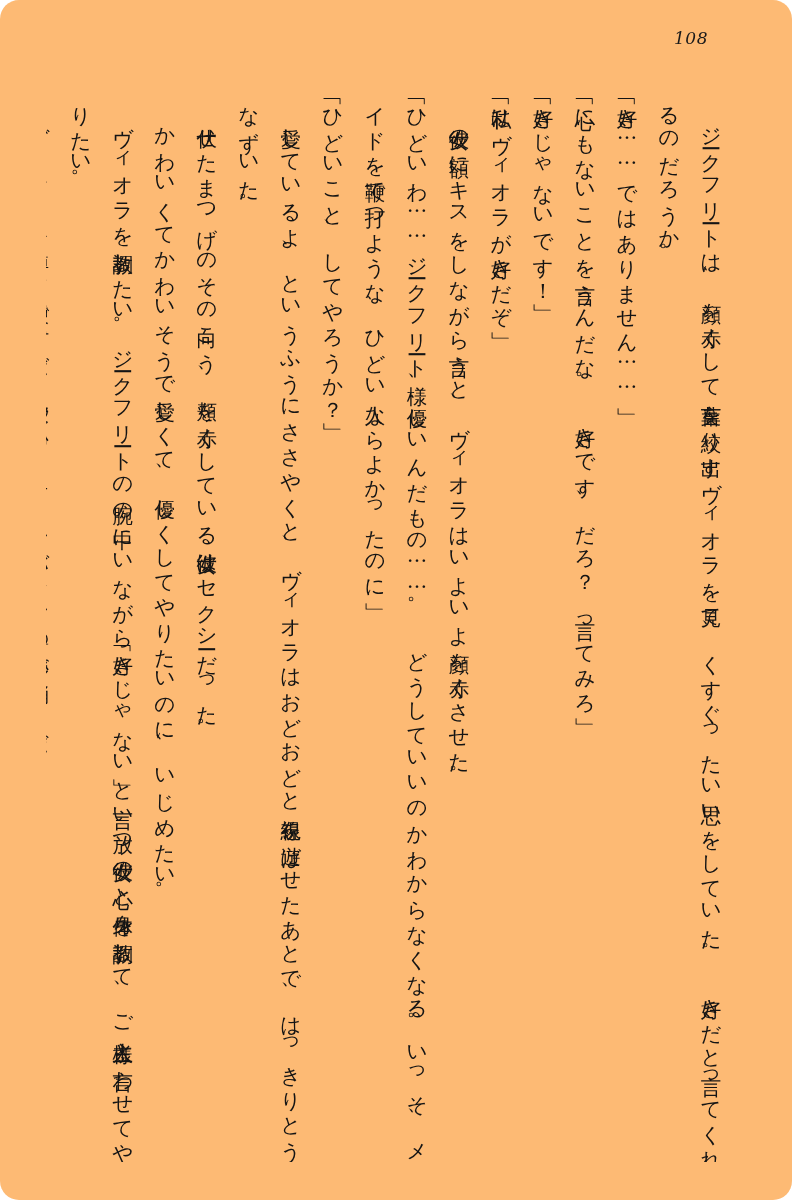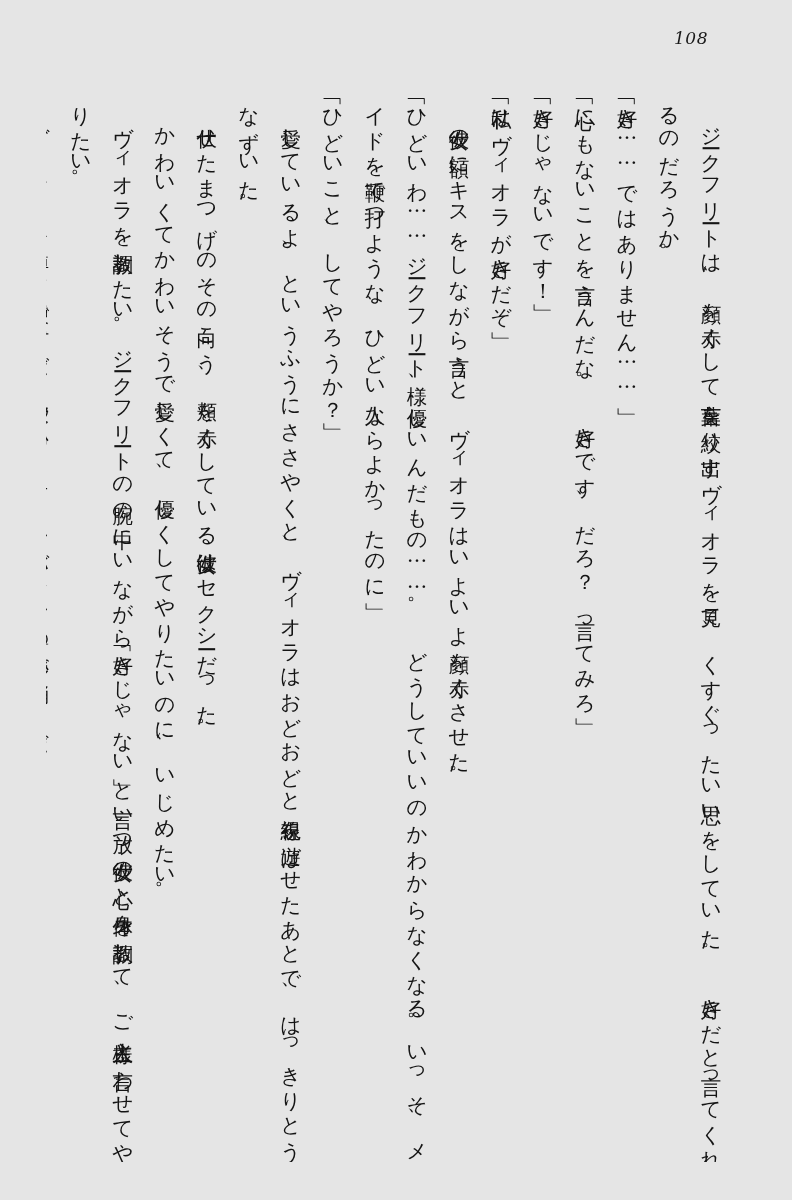--- a/index.html
+++ b/index.html
@@ -11,22 +11,23 @@
     width: 792px;
     height: 1200px;
     overflow: hidden;
     font-family: "DejaVu Serif", "Liberation Serif", serif;
     color: #111111;
   }
   .page {
     position: relative;
     width: 792px;
     height: 1200px;
-    background: #e5e5e5;
+    background: #fdba74;
     box-sizing: border-box;
+    border-radius: 19px;
   }
   .page-number {
     position: absolute;
     top: 28px;
     right: 84px;
     font-family: "DejaVu Serif", "Liberation Serif", serif;
     font-style: italic;
     font-size: 17px;
     color: #1a1a1a;
     letter-spacing: 0.5px;

